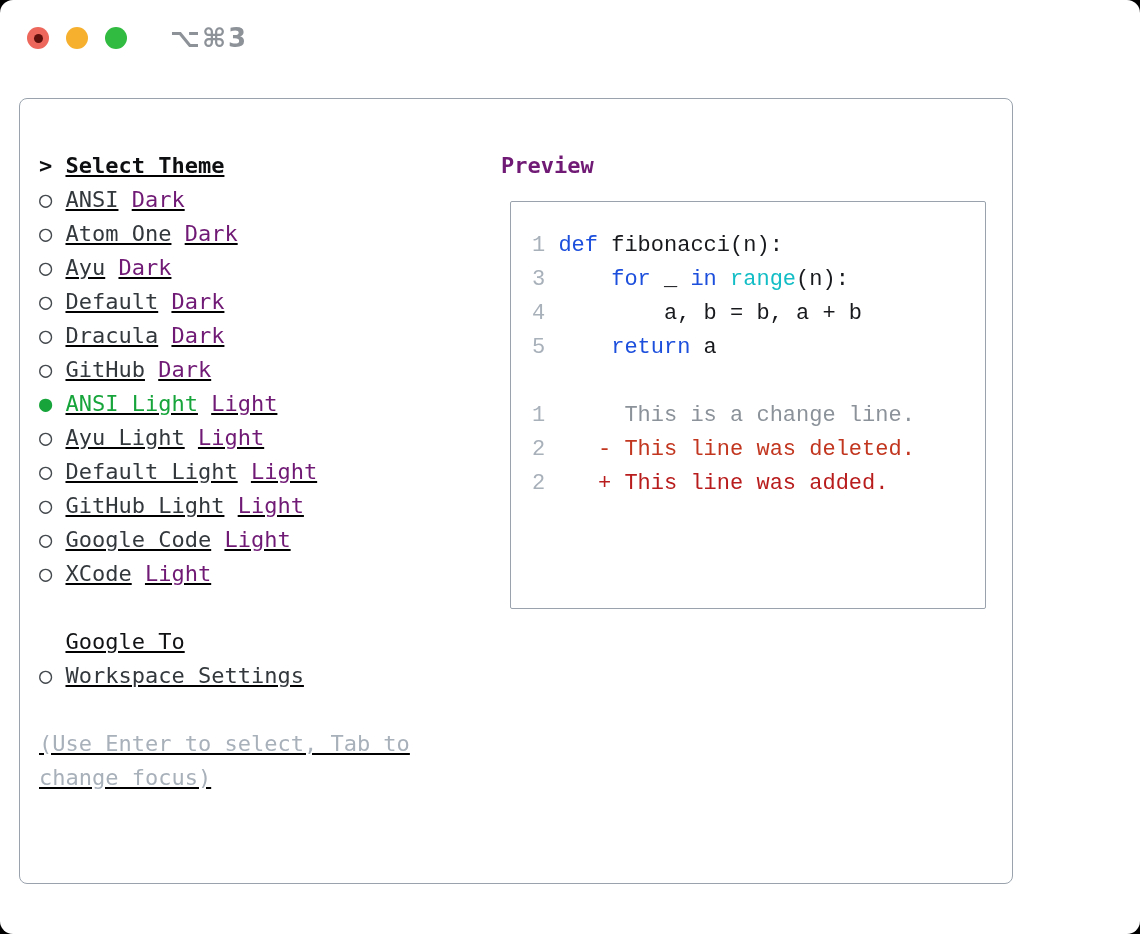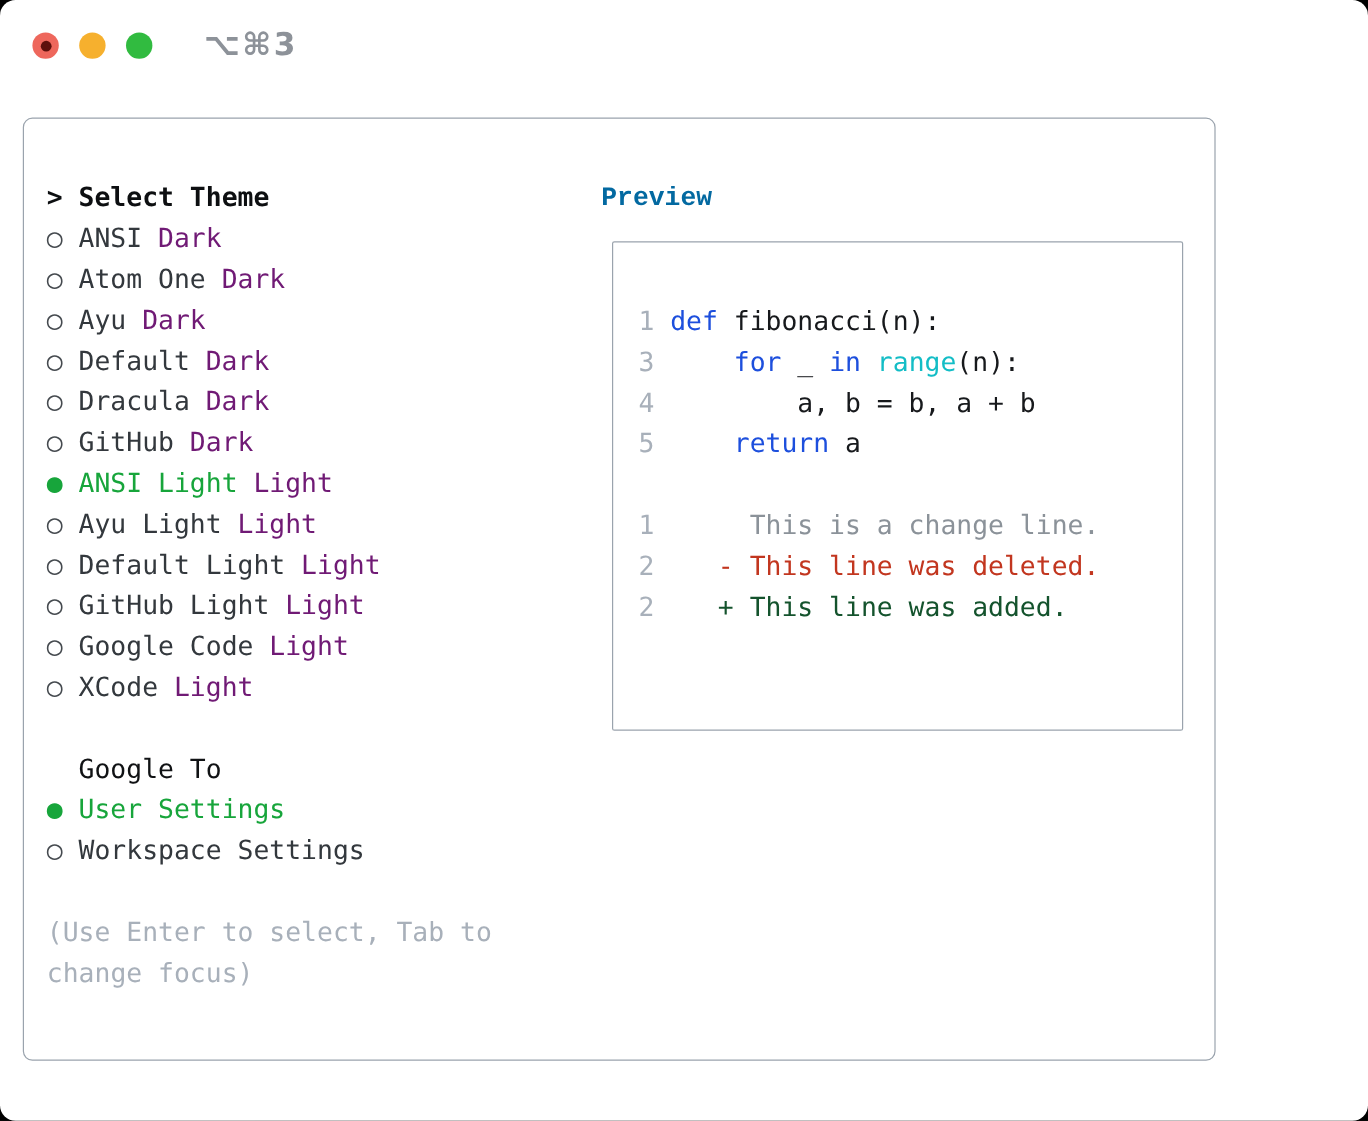--- a/index.html
+++ b/index.html
@@ -21,50 +21,50 @@
   .tl-close .inner { width:9px; height:9px; border-radius:50%; background:#5e100c; }
   .tl-min  { background:#f6b02e; }
   .tl-max  { background:#31bb40; }
   .win-title { margin-left:26px; font-family:"DejaVu Sans", sans-serif;
                font-weight:600; font-size:26px; color:#8d9299; letter-spacing:2px; }
 
   
   .panel { position:absolute; left:19px; top:98px; width:994px; height:786px;
            border:1.5px solid #9aa3ad; border-radius:8px; background:#fff; }
 
-  .col-left { position:absolute; left:19px; top:50px; }
+  .col-left { position:absolute; left:19px; top:50px;text-decoration:underline; }
   .row { height:34px; line-height:34px; font-size:22px; white-space:pre;
          color:#33383d; }
   .row .marker { display:inline-block; width:2ch; color:#454a4f; }
   .row.header { font-weight:bold; color:#0d0f11; }
   .row.header .marker { color:#0d0f11; font-weight:bold; }
   .row.selected { color:#17a53b; }
   .row.selected .marker { color:#17a53b; }
   .suffix { padding-left:1ch; color:#701a75; }
   .row.plain-header { color:#101214; }
   .row.plain-header .marker { color:transparent; }
   .spacer { height:34px; }
   .hint { height:34px; line-height:34px; font-size:22px; color:#a8b0ba; white-space:pre; }
 
   
   .preview-title { position:absolute; left:481px; top:50px; height:34px; line-height:34px;
-                   font-size:22px; font-weight:bold; color:#0369a1;font-family:Liberation Mono, monospace; }
+                   font-size:22px; font-weight:bold; color:#701a75; }
   .preview-box { position:absolute; left:490px; top:102px; width:476px; height:408px;
                  border:1.5px solid #9aa3ad; border-radius:2px; background:#fff;
-                 padding:50px 0 0 21px; overflow:hidden; }
+                 padding:27px 0 0 21px; overflow:hidden;font-family:Liberation Mono, monospace; }
   .code-line { font-family:inherit; font-size:22px; height:34px; line-height:34px;
                white-space:pre; color:#17191c; }
   .ln { display:inline-block; width:2ch; color:#a8b0ba; }
   .tok-kw   { color:#1d4fdd; }
   .tok-fn   { color:#13bdc6; }
   .tok-num  { color:#13bb1c; }
   .tok-plain{ color:#17191c; }
   .tok-ctx  { color:#8b9299; }
   .tok-del  { color:#c2361f;text-align:center; }
-  .tok-add  { color:#14532d; }
+  .tok-add  { color:#b91c1c; }
 </style>
 </head>
 <body>
 
 <div class="window">
 
   <div class="titlebar">
     <div class="tl-dot tl-close">
       <div class="inner"></div>
     </div>
@@ -100,21 +100,20 @@
       <div class="row"><span class="marker">○</span><span>GitHub Light</span><span class="suffix">Light</span></div>
 
       <div class="row"><span class="marker">○</span><span>Google Code</span><span class="suffix">Light</span></div>
 
       <div class="row"><span class="marker">○</span><span>XCode</span><span class="suffix">Light</span></div>
 
       <div class="spacer"></div>
 
       <div class="row plain-header"><span class="marker">&nbsp;</span><span>Google To</span></div>
 
-      <div class="row selected"><span class="marker">●</span><span>User Settings</span></div>
 
       <div class="row"><span class="marker">○</span><span>Workspace Settings</span></div>
 
       <div class="spacer"></div>
 
       <div class="hint">(Use Enter to select, Tab to</div>
       <div class="hint">change focus)</div>
     </div>
 
     <div class="preview-title">Preview</div>

